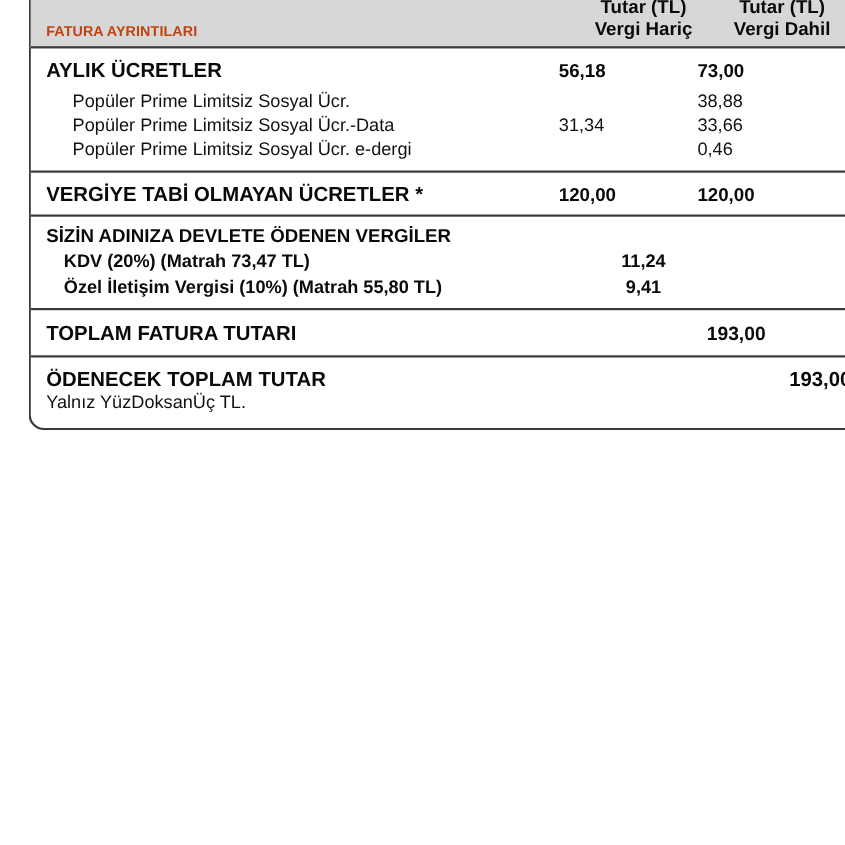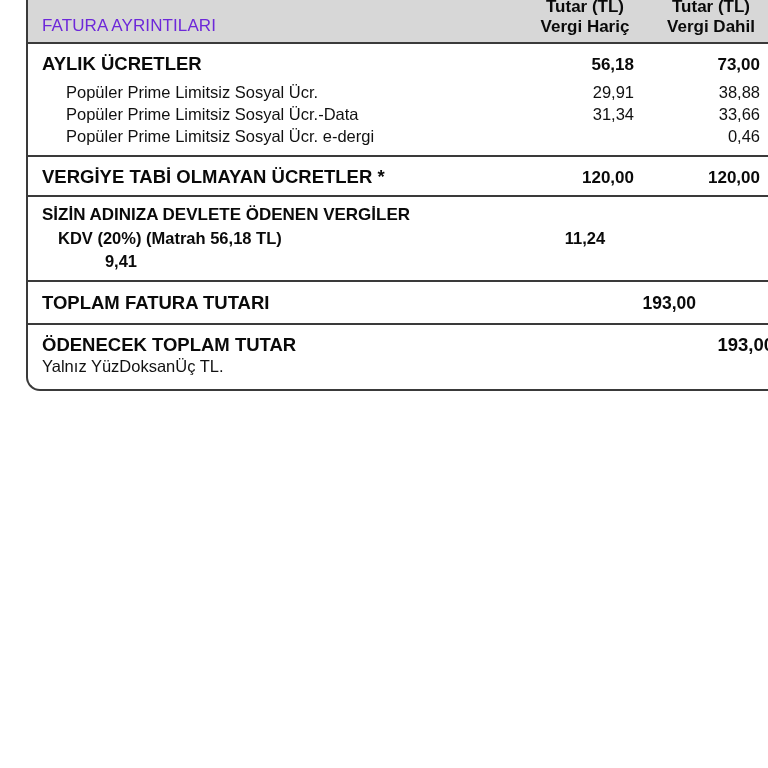--- a/index.html
+++ b/index.html
@@ -30,23 +30,23 @@
     display: flex;
     align-items: flex-end;
     background: #d7d7d7;
     border-bottom: 2px solid #3a3a3a;
     height: 46px;
     padding: 0;
     box-sizing: border-box;
   }
   .header-title {
     flex: 1 1 auto;
-    font-size: 17px;
-    font-weight: normal;
-    color: #6d28d9;
+    font-size: 13px;
+    font-weight: bold;
+    color: #c2410c;
     letter-spacing: 0.1px;
     padding: 0 0 6px 14px;
     white-space: nowrap;
   }
   .header-col {
     width: 126px;
     flex: 0 0 126px;
     text-align: center;
     font-size: 17px;
     font-weight: bold;
@@ -70,21 +70,20 @@
     box-sizing: border-box;
   }
   .row .label {
     flex: 1 1 auto;
     white-space: nowrap;
     overflow: hidden;
   }
   .row .amt {
     flex: 0 0 126px;
     width: 126px;
-    text-align: right;
     white-space: nowrap;
   }
   .row .amt.pad { padding-right: 14px; }
 
   .row-group-head {
     font-size: 18.5px;
     font-weight: bold;
     color: #0a0a0a;
     padding: 9px 0 7px 14px;
   }
@@ -167,21 +166,20 @@
 
   <div class="section">
     <div class="row row-group-head">
       <div class="label">AYLIK ÜCRETLER</div>
       <div class="amt">56,18</div>
       <div class="amt pad">73,00</div>
     </div>
 
     <div class="row row-sub">
       <div class="label">Popüler Prime Limitsiz Sosyal Ücr.</div>
-      <div class="amt">29,91</div>
       <div class="amt pad">38,88</div>
     </div>
 
     <div class="row row-sub">
       <div class="label">Popüler Prime Limitsiz Sosyal Ücr.-Data</div>
       <div class="amt">31,34</div>
       <div class="amt pad">33,66</div>
     </div>
 
     <div class="row row-sub">
@@ -200,26 +198,27 @@
       <div class="amt pad">120,00</div>
     </div>
   </div>
 
   <div class="divider"></div>
 
   <div class="section">
     <div class="section-head-only">SİZİN ADINIZA DEVLETE ÖDENEN VERGİLER</div>
 
     <div class="row row-sub-bold">
-      <div class="label">KDV (20%) (Matrah 56,18 TL)</div>
+      <div class="label">KDV (20%) (Matrah 73,47 TL)</div>
       <div class="amt-single">11,24</div>
       <div class="amt-spacer"></div>
     </div>
 
     <div class="row row-sub-bold">
+      <div class="label">Özel İletişim Vergisi (10%) (Matrah 55,80 TL)</div>
       <div class="amt-single">9,41</div>
       <div class="amt-spacer"></div>
     </div>
     <div class="spacer-sm"></div>
   </div>
 
   <div class="divider"></div>
 
   <div class="section">
     <div class="row row-total">

